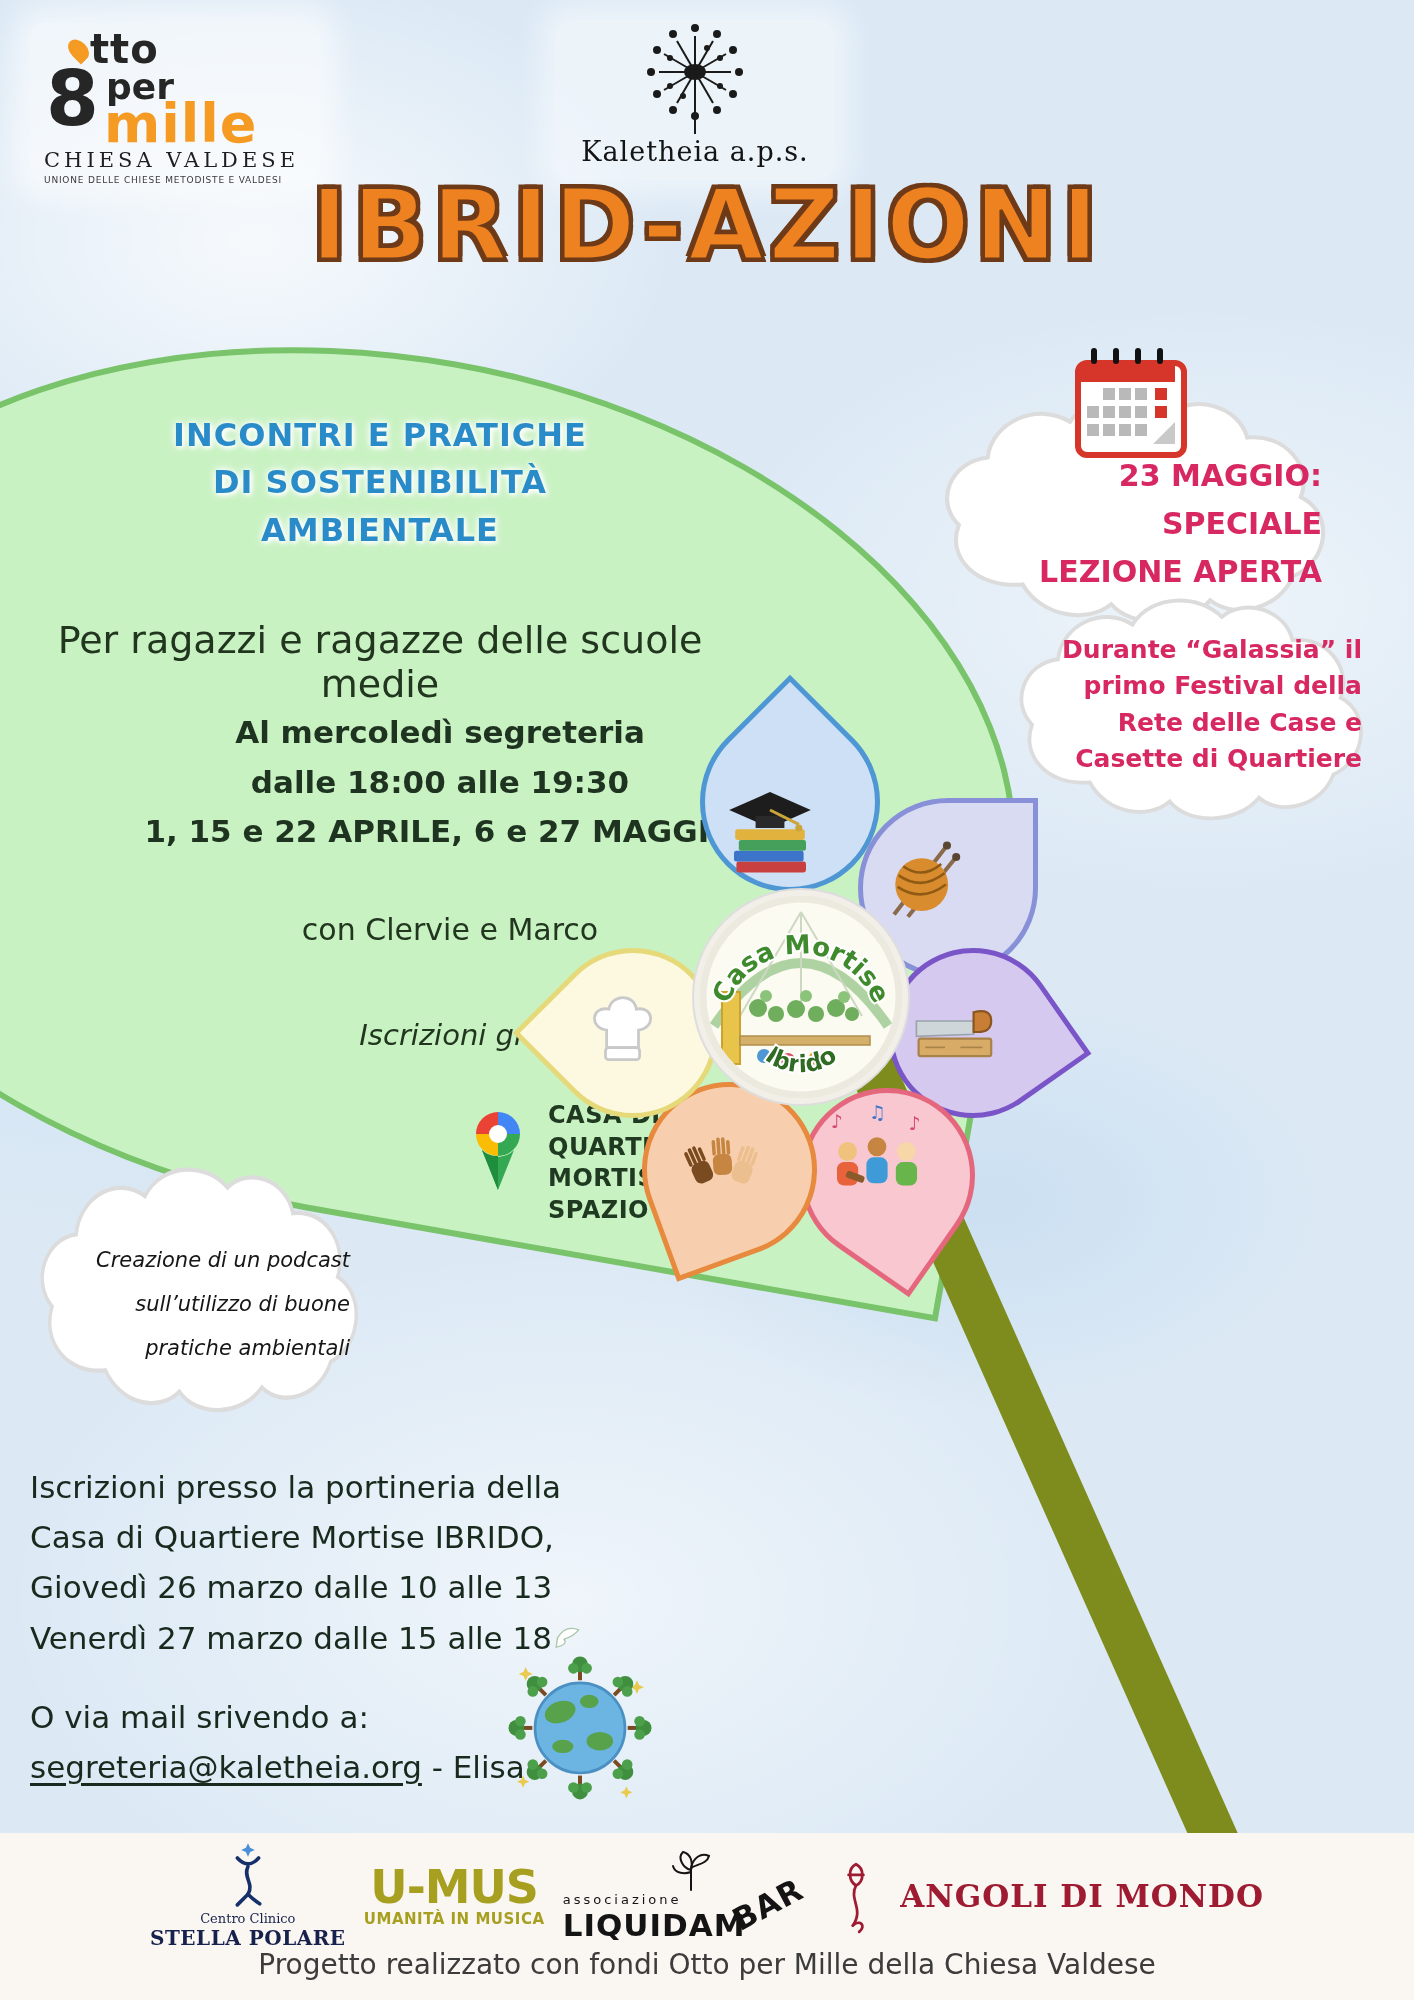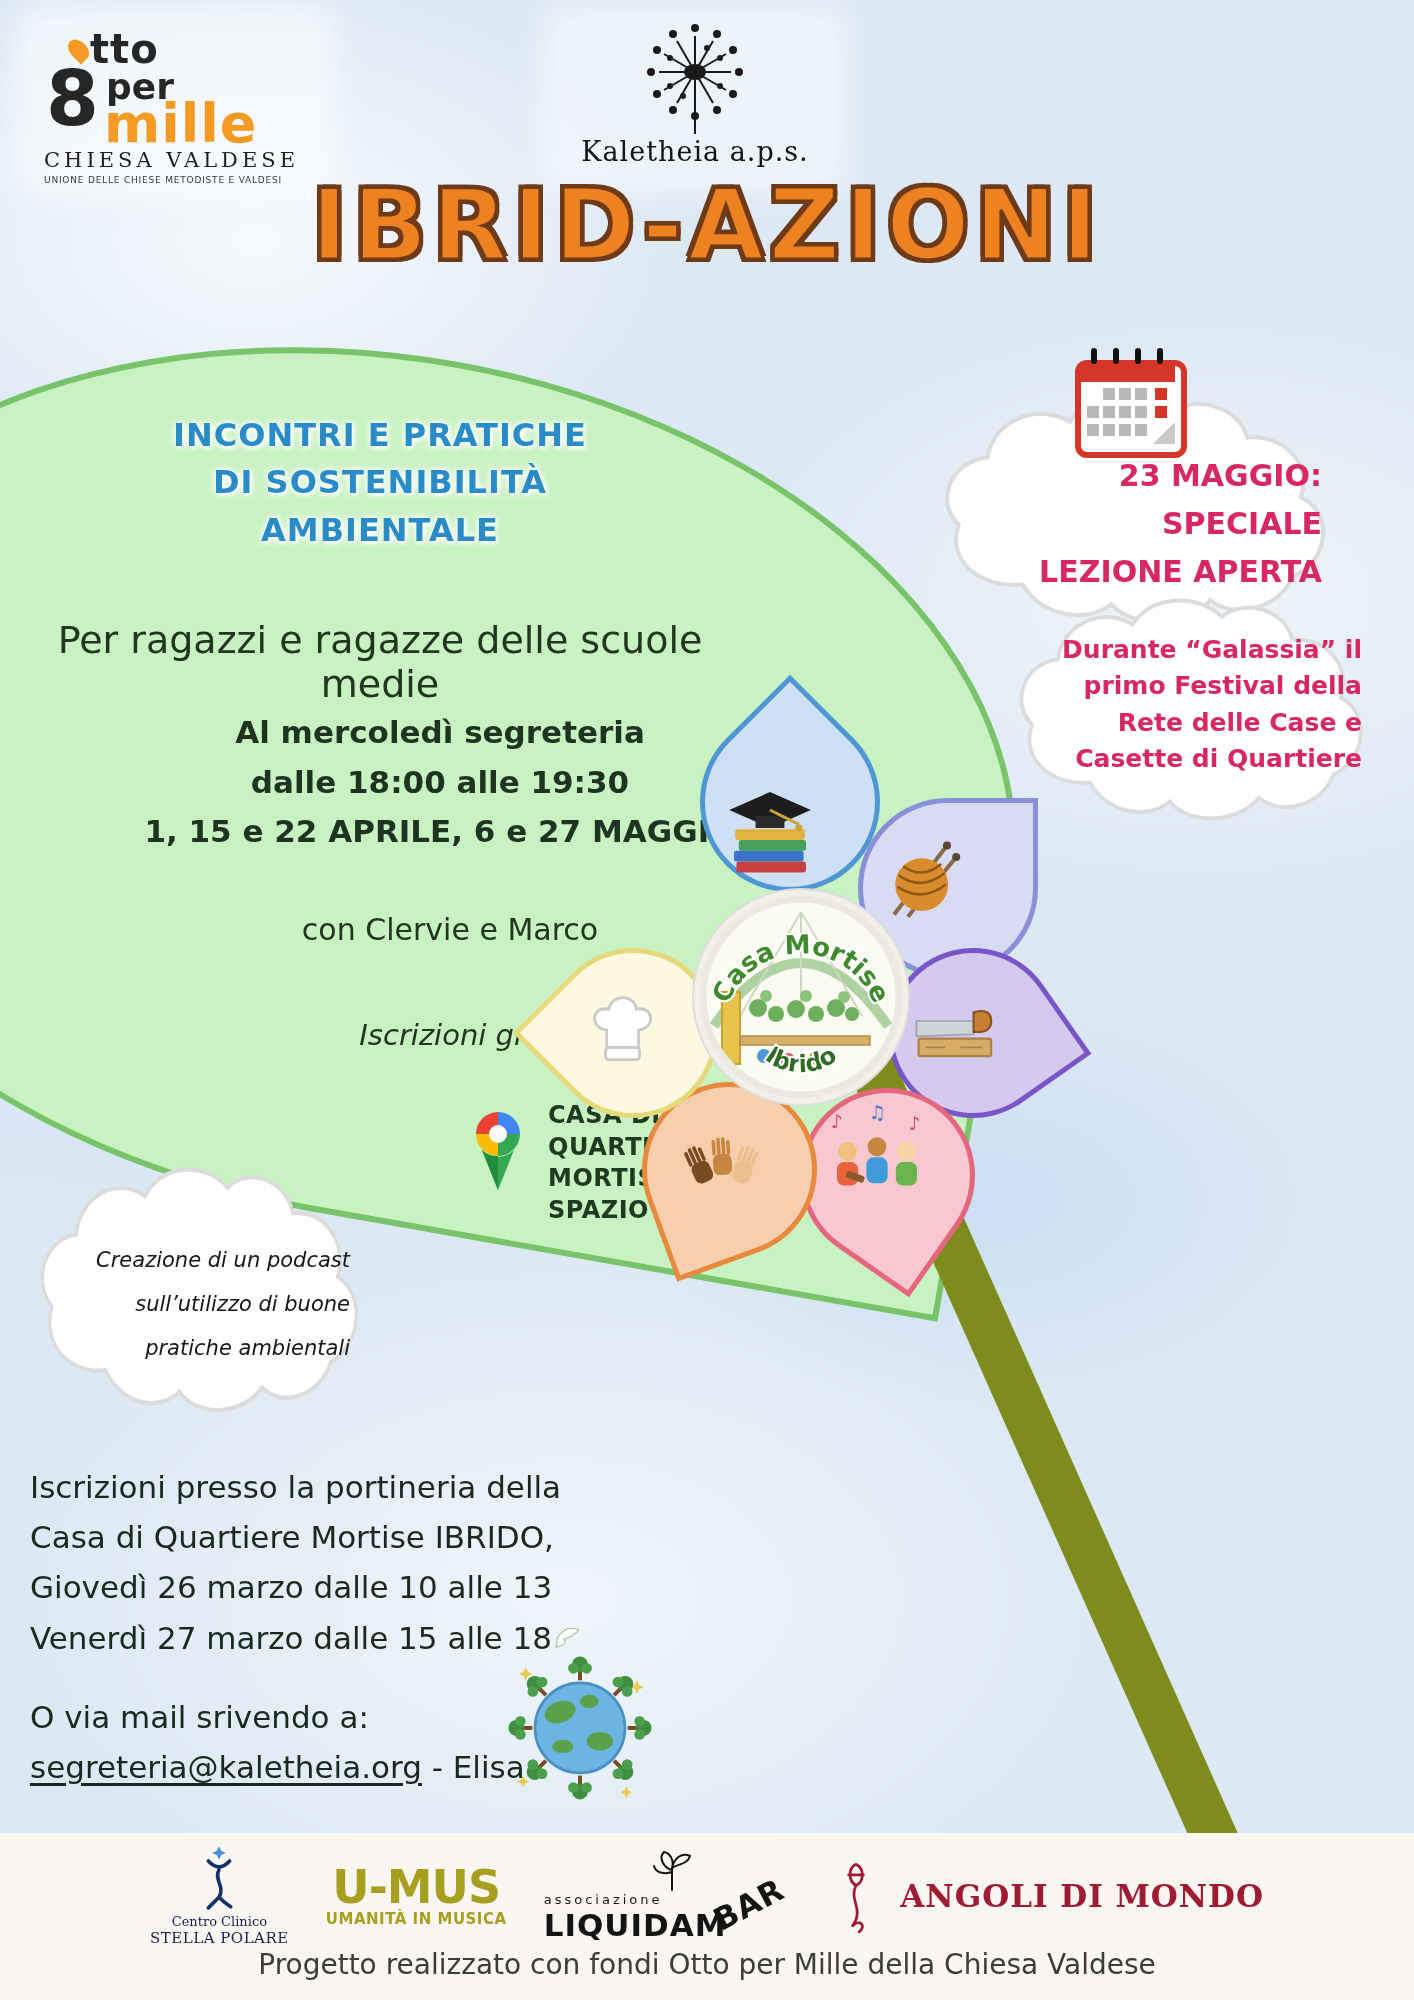--- a/index.html
+++ b/index.html
@@ -96,21 +96,21 @@
   
   #reg{left:30px;top:1462px;width:650px;font-size:31px;color:#182a1d;line-height:1.62;z-index:2;text-align:left;}
   #mail{left:30px;top:1692px;width:650px;font-size:31px;color:#182a1d;line-height:1.62;z-index:2;text-align:left;}
   #mail .mail-link{text-decoration:underline;text-underline-offset:5px;color:#182a1d;}
 
   
   #strip{left:0;top:1833px;width:1414px;height:167px;background:#faf6f1;z-index:7;}
   #partners{left:150px;top:1848px;width:1114px;height:95px;z-index:8;display:flex;align-items:center;justify-content:space-between;}
   .partner{text-align:center;}
   #p-stella .l1{font-family:"DejaVu Serif",serif;font-size:13px;color:#17214d;}
-  #p-stella .l2{font-family:"DejaVu Serif",serif;font-size:15px;font-weight:normal;color:#17214d;letter-spacing:.5px;}
+  #p-stella .l2{font-family:"DejaVu Serif",serif;font-size:20px;font-weight:bold;color:#17214d;letter-spacing:.5px;}
   #p-umus .big{font-size:46px;font-weight:bold;color:#a79f1f;letter-spacing:-1px;line-height:1;}
   #p-umus .tag{font-size:15px;font-weight:bold;color:#a79f1f;letter-spacing:.5px;}
   #p-liquid{position:relative;}
   #p-liquid .assoc{font-size:13px;letter-spacing:3px;color:#141414;text-align:left;}
   #p-liquid .main{font-size:31px;font-weight:bold;color:#141414;letter-spacing:1px;}
   #p-liquid .bar{display:inline-block;transform:rotate(-28deg) translateY(-6px);transform-origin:left bottom;}
   #p-angoli{display:flex;align-items:center;gap:26px;}
   #p-angoli .name{font-family:"DejaVu Serif",serif;font-size:31px;font-weight:bold;color:#9e1b32;letter-spacing:1px;}
   #footer-line{left:0;right:0;top:1948px;text-align:center;font-size:28px;color:#3c3c3c;z-index:8;}
 </style>

